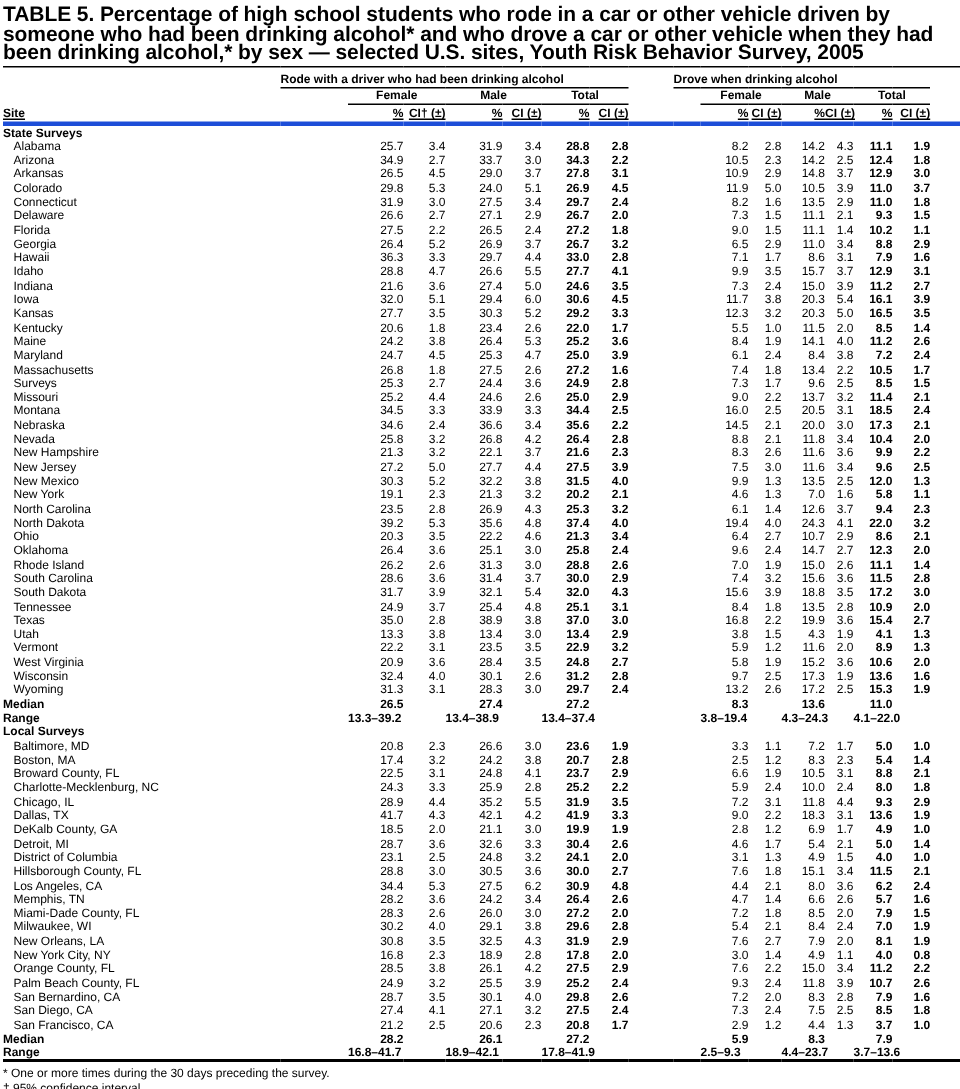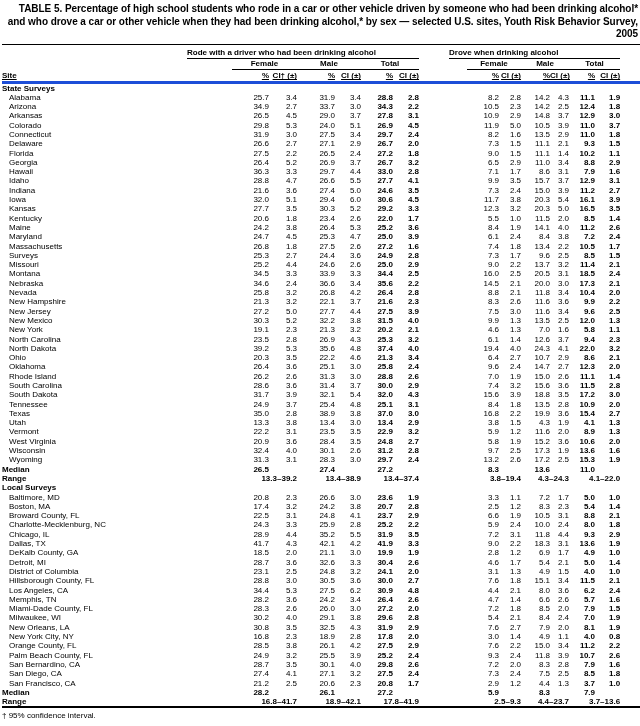--- a/index.html
+++ b/index.html
@@ -1,28 +1,28 @@
 <!DOCTYPE html>
 <html><head>
 <meta charset="utf-8">
 <style>
   html,body{margin:0;padding:0;background:#fff;color:#000;}
   body{width:640px;height:726px;font-family:"Liberation Sans",sans-serif;overflow:hidden;}
   .doc{padding:3px 2px 0 2px;}
-  .title{font-weight:bold;font-size:10px;line-height:12.5px;letter-spacing:-0.05px;text-align:right;}
+  .title{font-weight:bold;font-size:14px;line-height:12.5px;letter-spacing:-0.05px;}
   table{border-collapse:collapse;table-layout:fixed;width:636px;margin-top:3px;border-bottom:2px solid #000;}
   th,td{padding:0;font-size:8px;line-height:9.3px;height:9.3px;white-space:nowrap;vertical-align:bottom;font-weight:normal;}
   thead th{font-weight:bold;}
   tr.r1 th{border-top:1px solid #000;height:13px;}
   th.grp{border-bottom:1px solid #000;text-align:left;}
   tr.r2 th{height:10px;}
   th.sub{border-bottom:1px solid #000;text-align:center;}
   tr.r3 th{border-bottom:3px solid #1d4ed8;height:11px;text-decoration:underline;}
   .num{text-align:right;}
-  .ctr{text-align:right;}
+  .ctr{text-align:left;}
   .site{text-align:left;}
   .indent{padding-left:7px;}
   .b{font-weight:bold;}
   td.section{font-weight:bold;text-align:left;}
   .footnotes{font-size:8px;line-height:10px;margin-top:3px;}
   .footnotes div{white-space:nowrap;}
 </style>
 </head>
 <body>
 
@@ -1317,15 +1317,16 @@
           <td></td>
           <td class="ctr b" colspan="2">2.5–9.3</td>
           <td class="ctr b" colspan="2">4.4–23.7</td>
           <td class="ctr b" colspan="2">3.7–13.6</td>
           <td></td>
         </tr>
       </tbody>
   </table>
 
   <div class="footnotes">
+    <div>* One or more times during the 30 days preceding the survey.</div>
     <div>† 95% confidence interval.</div>
   </div>
 </div>
 
 </body></html>

